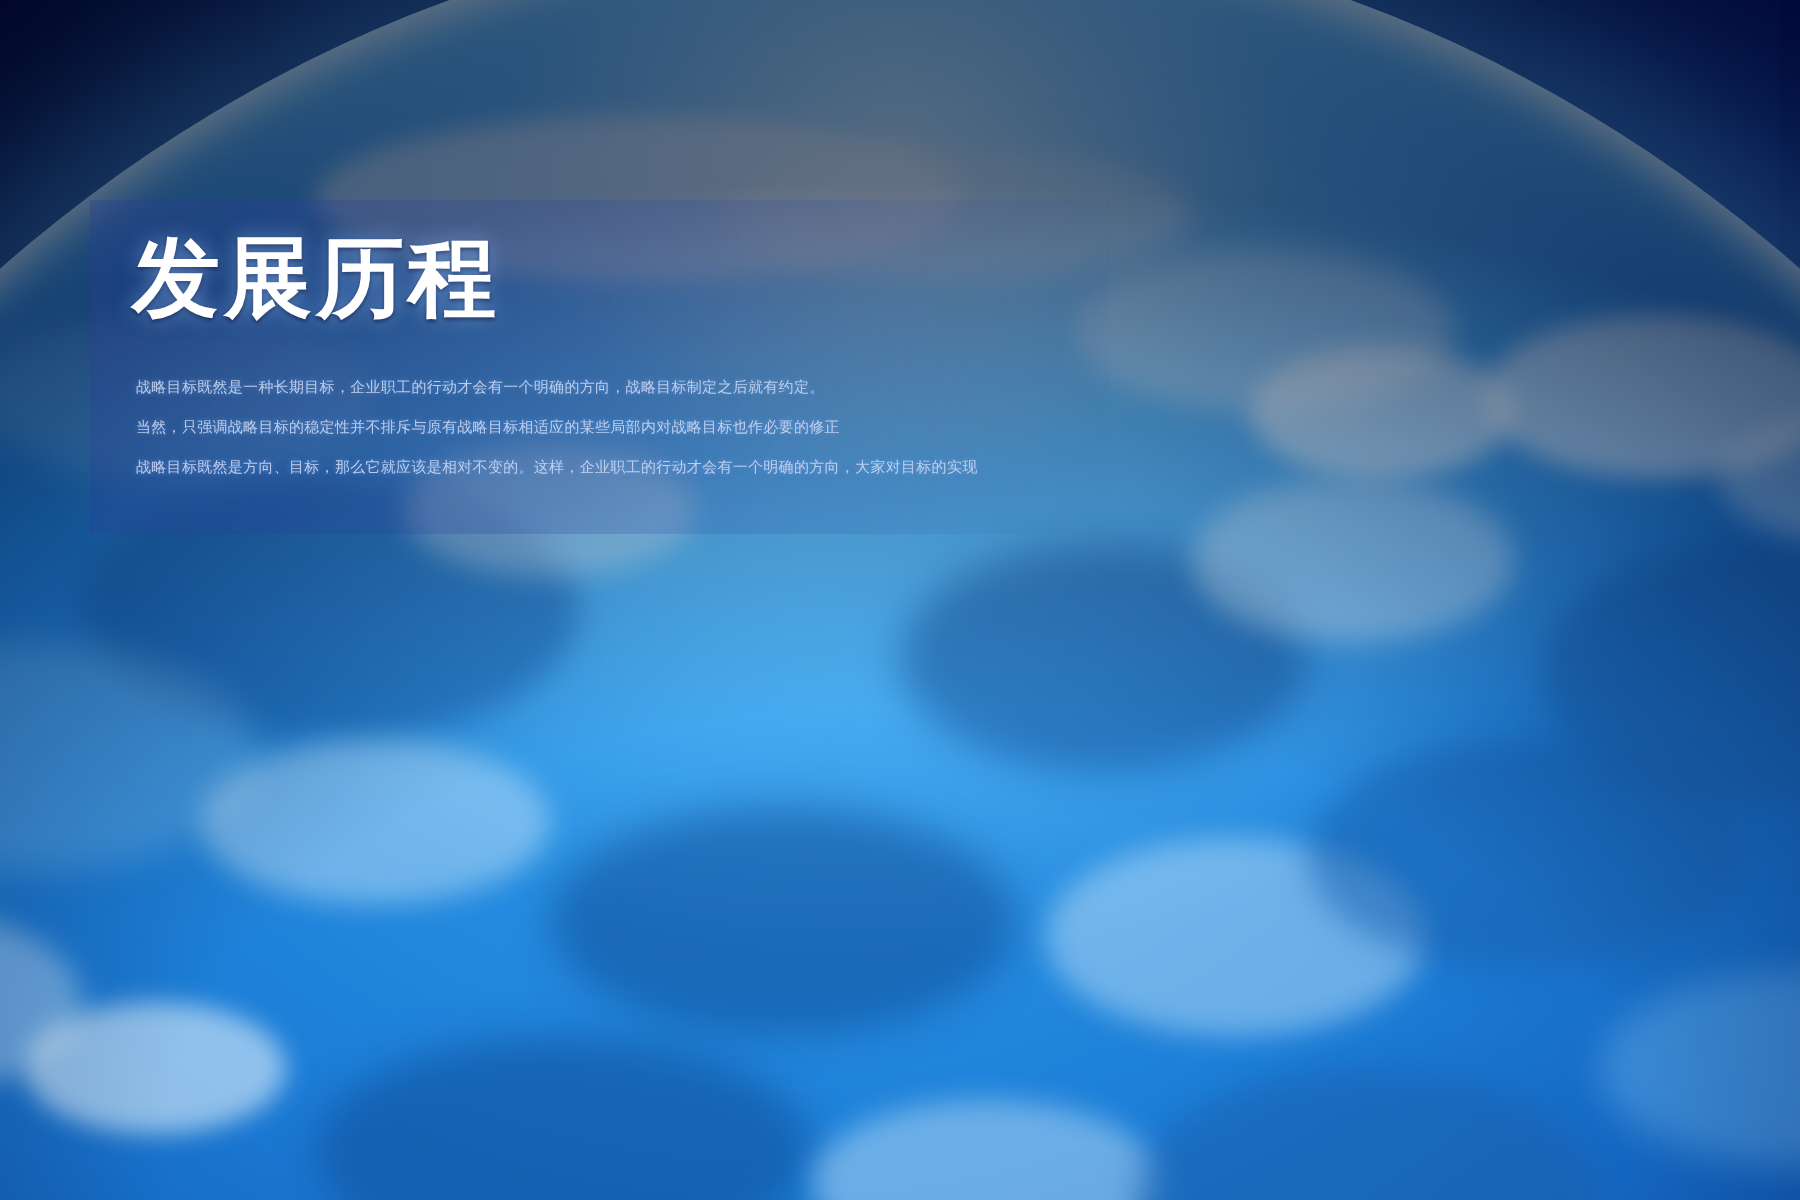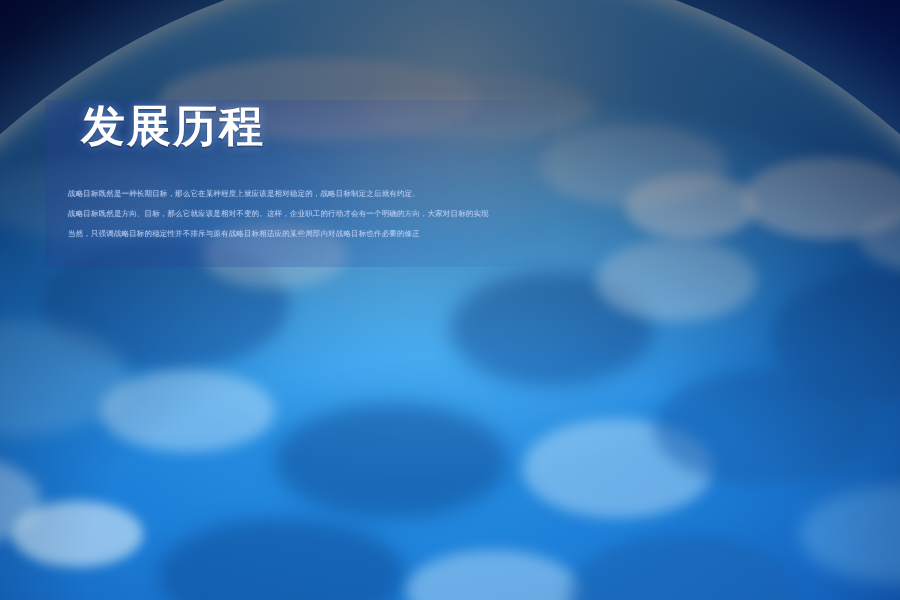--- a/index.html
+++ b/index.html
@@ -92,24 +92,23 @@
     position:absolute;
     left:45px;top:100px;width:510px;height:167px;
     background:linear-gradient(100deg, rgba(42,62,150,.30) 0%, rgba(46,70,165,.26) 46%, rgba(40,66,160,.10) 82%, rgba(40,66,160,0) 100%);
     -webkit-backdrop-filter:blur(1px);
     backdrop-filter:blur(1px);
   }
 
   
   .headline{
     position:absolute;
-    left:66px;top:104px;
+    left:66px;top:118px;
     display:flex;align-items:flex-start;
     white-space:nowrap;
-    margin-left:15px;
   }
   .title-cn{
     font-family:"DejaVu Serif","Liberation Serif",serif;
     font-weight:700;
     font-size:44px;
     line-height:1;
     letter-spacing:2px;
     color:#ffffff;
     text-shadow:0 0 10px rgba(150,195,255,.55),0 1px 2px rgba(0,10,50,.8);
   }
@@ -203,18 +202,18 @@
 
   <div class="sky-vign"></div>
 
   <div class="panel"></div>
 
   <div class="headline">
     <span class="title-cn">发展历程</span>
   </div>
 
   <div class="body-copy">
-    <p>战略目标既然是一种长期目标，那么它在某种程度上就应该是相对稳定的，战略目标制定之后就有约定。</p>
+    <p>战略目标既然是一种长期目标，企业职工的行动才会有一个明确的方向，战略目标制定之后就有约定。</p>
+    <p>当然，只强调战略目标的稳定性并不排斥与原有战略目标相适应的某些局部内对战略目标也作必要的修正</p>
     <p>战略目标既然是方向、目标，那么它就应该是相对不变的。这样，企业职工的行动才会有一个明确的方向，大家对目标的实现</p>
-    <p>当然，只强调战略目标的稳定性并不排斥与原有战略目标相适应的某些局部内对战略目标也作必要的修正</p>
   </div>
 
 </div>
 
 </body></html>

